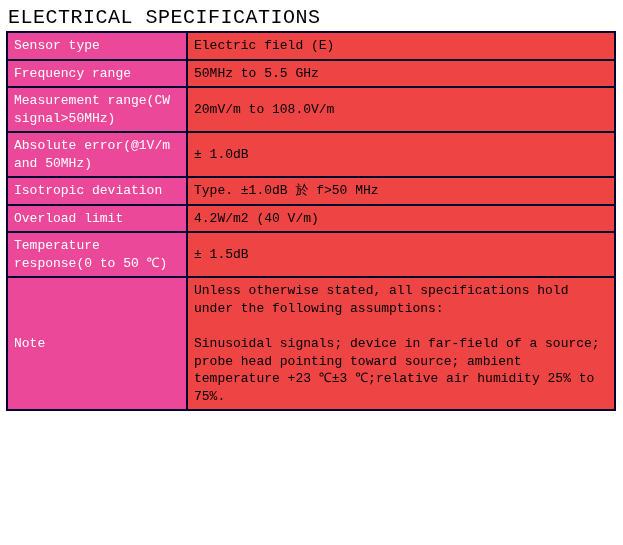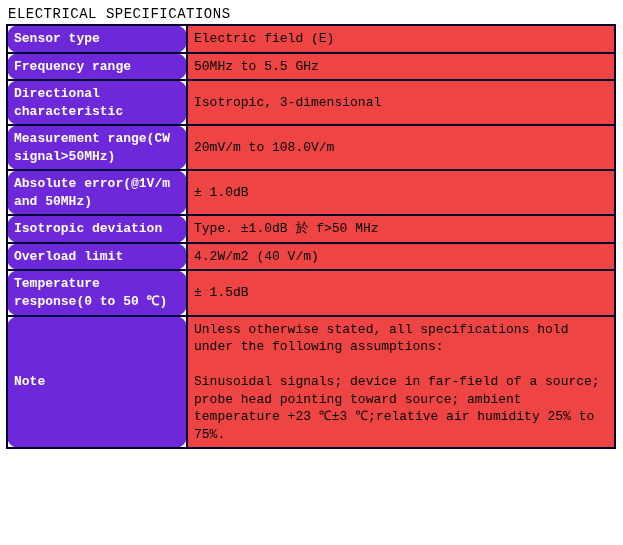--- a/index.html
+++ b/index.html
@@ -6,43 +6,42 @@
     margin: 0;
     padding: 6px;
     font-family: "Courier New", monospace;
     font-size: 13px;
     background: #ffffff;
     color: #000000;
     width: 623px;
     box-sizing: border-box;
   }
   .title {
-    font-size: 14px;
+    font-size: 20px;
     letter-spacing: 0.5px;
     margin-bottom: 2px;
     padding-left: 2px;
   }
   table {
     border-collapse: collapse;
     width: 610px;
     table-layout: fixed;
   }
   td {
     border: 2px solid #000033;
     vertical-align: middle;
     padding: 4px 6px;
     line-height: 1.35;
     word-wrap: break-word;
   }
   td.label {
-    background: #6d28d9;
+    background: #ec4899;
     color: #ffffff;
-    font-weight: bold;
+    font-weight: normal;
     width: 180px;
-    border-radius: 12px;
   }
   td.value {
     background: #ef4444;
     color: #000000;
   }
   .note-val {
     white-space: pre-line;
     margin-top: 16px;
   }
 </style>
@@ -57,24 +56,20 @@
     <col>
   </colgroup>
   <tbody>
     <tr>
       <td class="label">Sensor type</td>
       <td class="value">Electric field (E)</td>
     </tr>
     <tr>
       <td class="label">Frequency range</td>
       <td class="value">50MHz to 5.5 GHz</td>
-    </tr>
-    <tr>
-      <td class="label">Directional characteristic</td>
-      <td class="value">Isotropic, 3-dimensional</td>
     </tr>
     <tr>
       <td class="label">Measurement range(CW signal&gt;50MHz)</td>
       <td class="value">20mV/m to 108.0V/m</td>
     </tr>
     <tr>
       <td class="label">Absolute error(@1V/m and 50MHz)</td>
       <td class="value">± 1.0dB</td>
     </tr>
     <tr>

